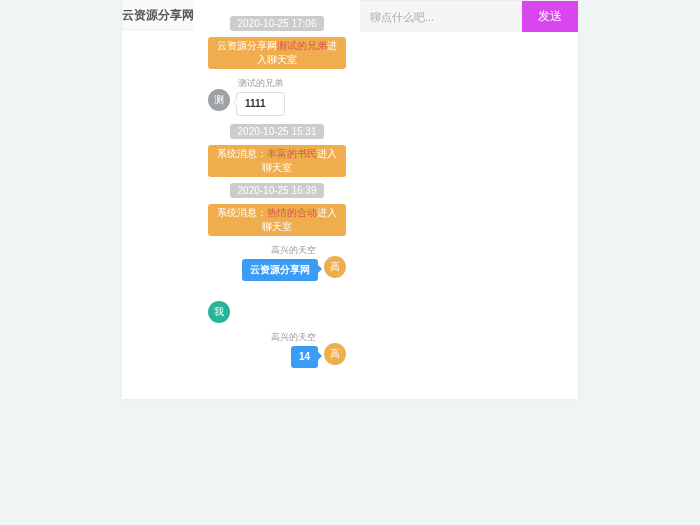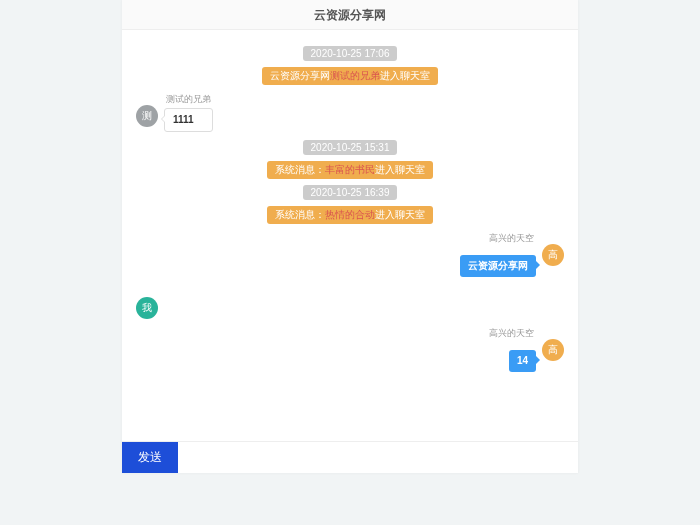--- a/index.html
+++ b/index.html
@@ -7,25 +7,25 @@
     font-family: "Microsoft YaHei", Arial, sans-serif;
     background: #f1f4f5;
     width: 700px;
     height: 525px;
     overflow: hidden;
     font-size: 11px;
     color: #333;
   }
   .chat-window {
     width: 456px;
-    height: 473px;
+    height: 399px;
     margin: 0 auto;
     background: #fff;
     display: flex;
-    flex-direction: column;
+    flex-direction: row;
     box-shadow: 0 0 3px rgba(0,0,0,0.05);
   }
   .header {
     height: 30px;
     line-height: 30px;
     text-align: center;
     font-size: 12px;
     font-weight: bold;
     color: #555;
     border-bottom: 1px solid #eee;
@@ -70,21 +70,21 @@
   }
   .av-gray { background: #9ea2a5; }
   .av-teal { background: #29b39a; }
   .av-orange { background: #f0ad4e; }
   .msg-col {
     margin: 0 6px;
     display: flex;
     flex-direction: column;
     max-width: 70%;
   }
-  .msg-row.right .msg-col { align-items: flex-end; gap: 8px; }
+  .msg-row.right .msg-col { align-items: flex-end; }
   .name {
     font-size: 9px;
     color: #999;
     margin-bottom: 2px;
     padding: 0 2px;
   }
   .bubble {
     position: relative;
     padding: 4px 8px;
     border-radius: 3px;
@@ -136,21 +136,21 @@
     outline: none;
     background: #f5f5f5;
     padding: 0 10px;
     font-size: 11px;
     color: #555;
   }
   .footer input::placeholder { color: #aaa; }
   .footer button {
     width: 56px;
     border: none;
-    background: #1d4ed8;
+    background: #d946ef;
     color: #fff;
     font-size: 12px;
     cursor: pointer;
   }
 </style>
 </head>
 <body>
 
 <div class="chat-window">
   <div class="header">
@@ -182,15 +182,16 @@
       </div>
       <div class="msg-row right">
         <div class="avatar av-orange">高</div>
         <div class="msg-col">
           <div class="name">高兴的天空</div>
           <div class="bubble b-blue">14</div>
         </div>
       </div>
     </div>
   <div class="footer">
+    <input type="text" placeholder="聊点什么吧..." style="">
     <button>发送</button>
   </div>
 </div>
 
 </body></html>

